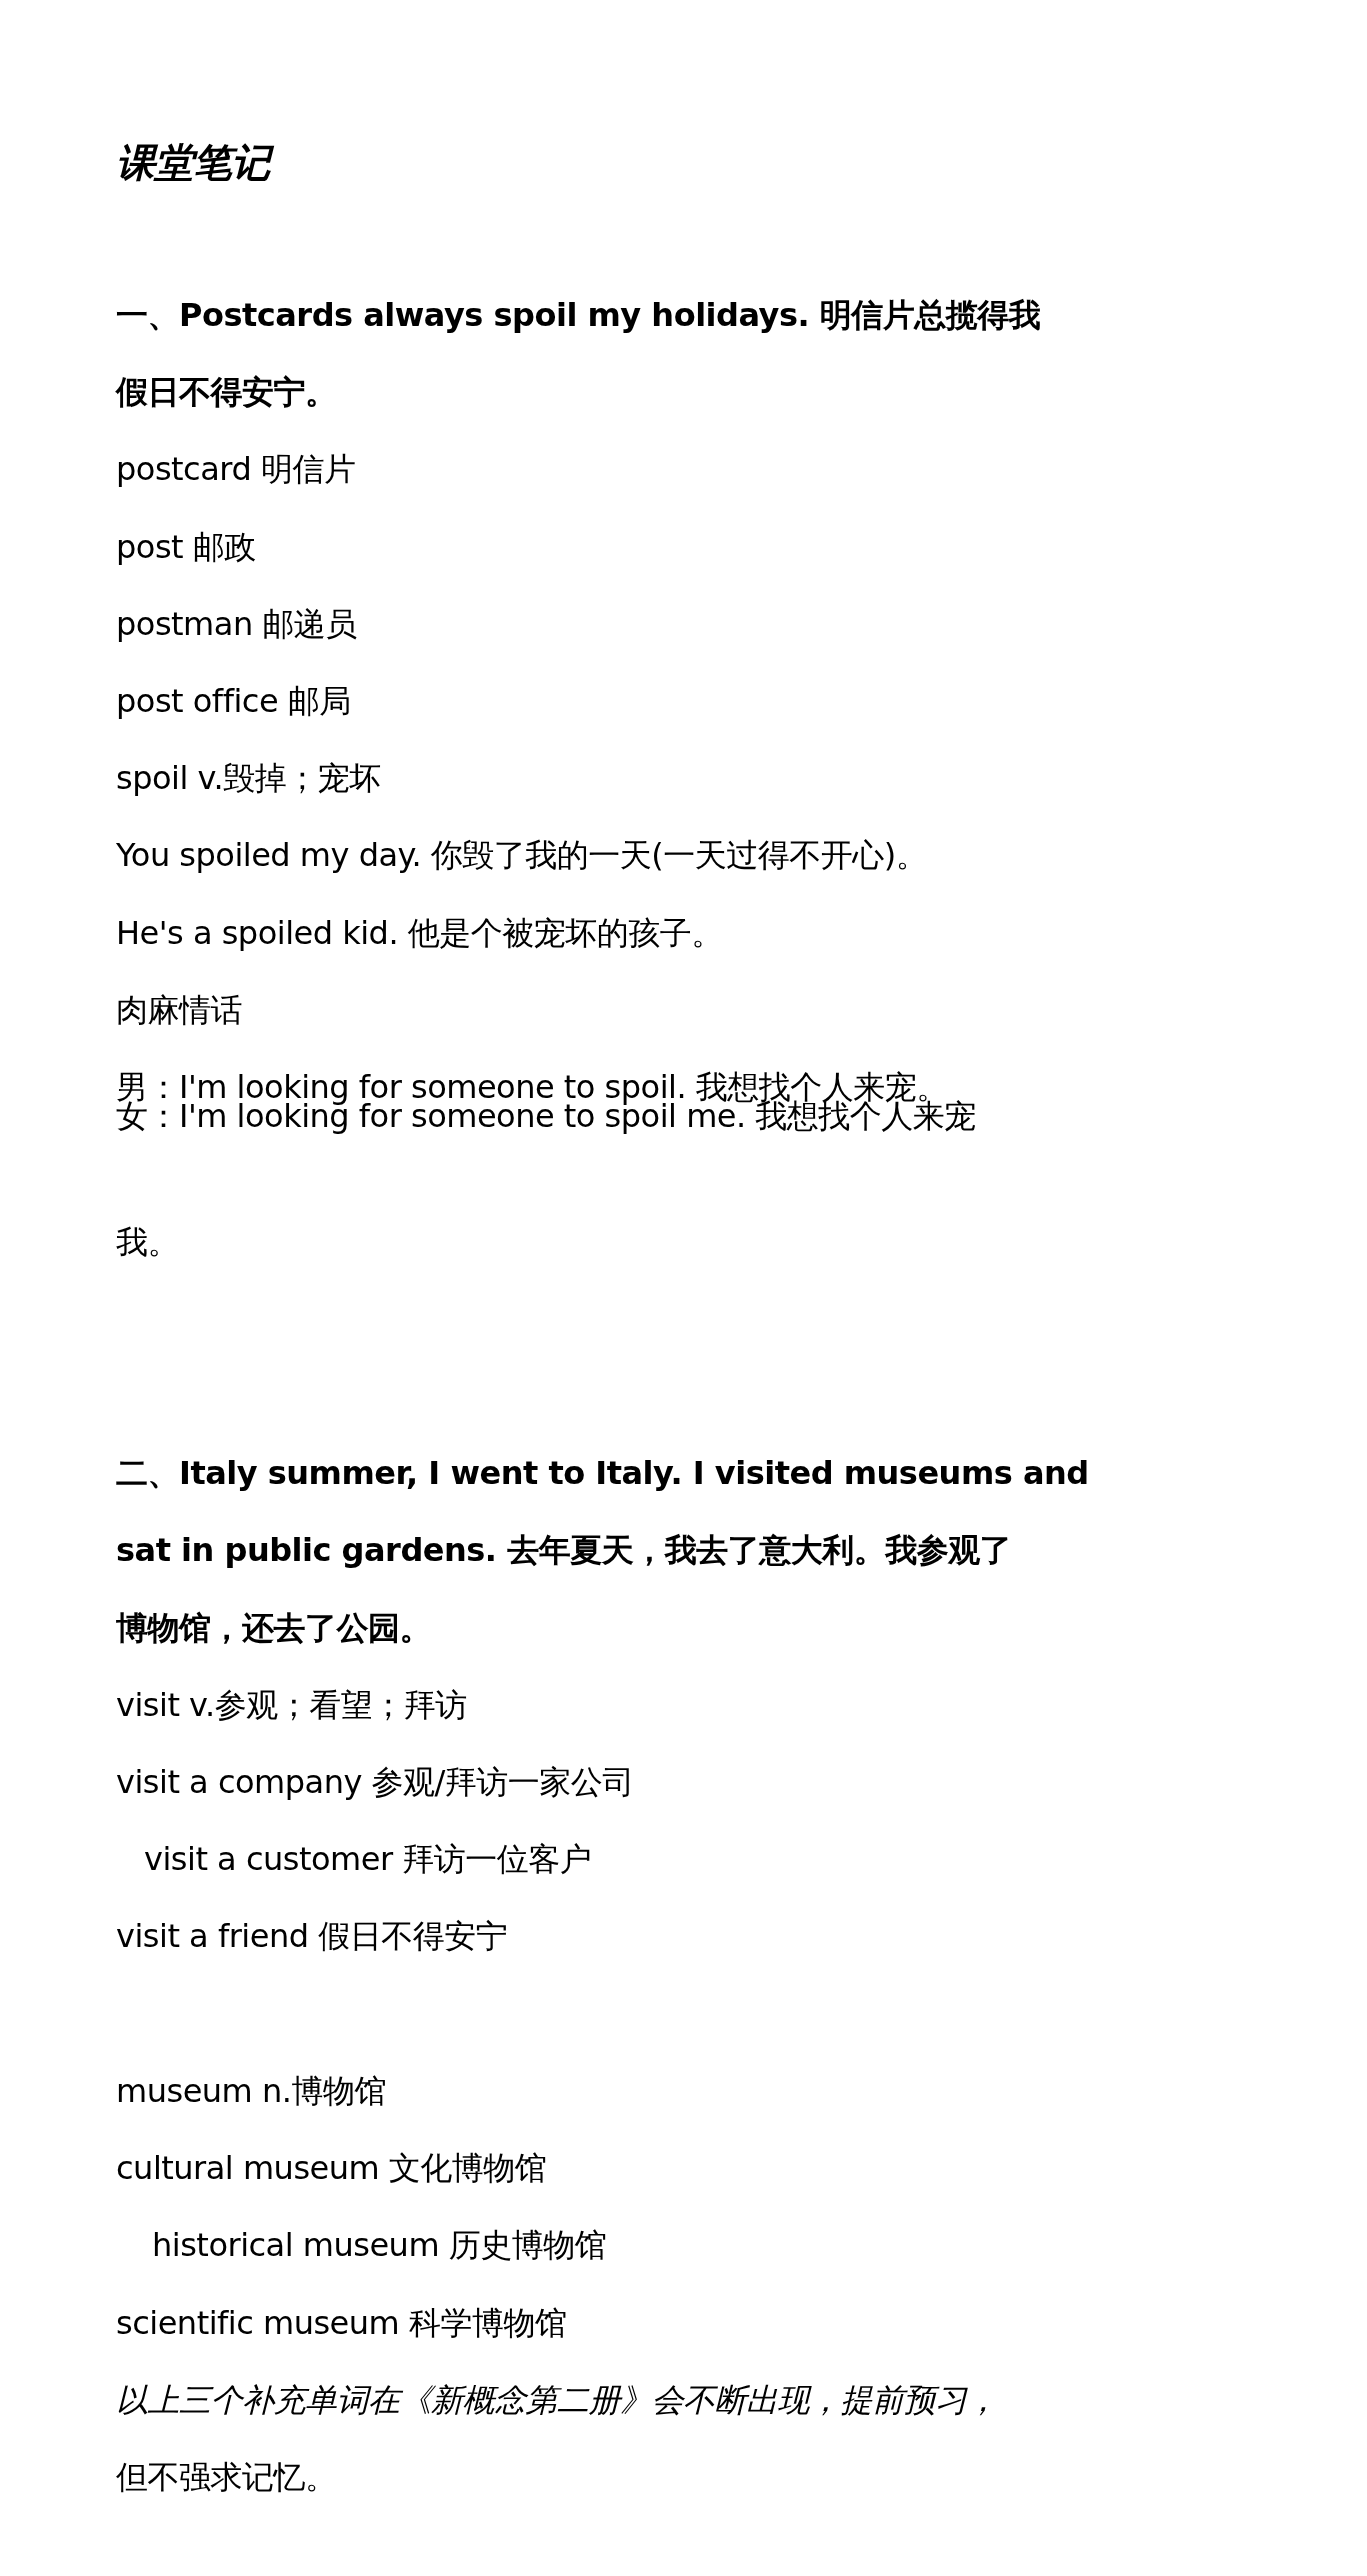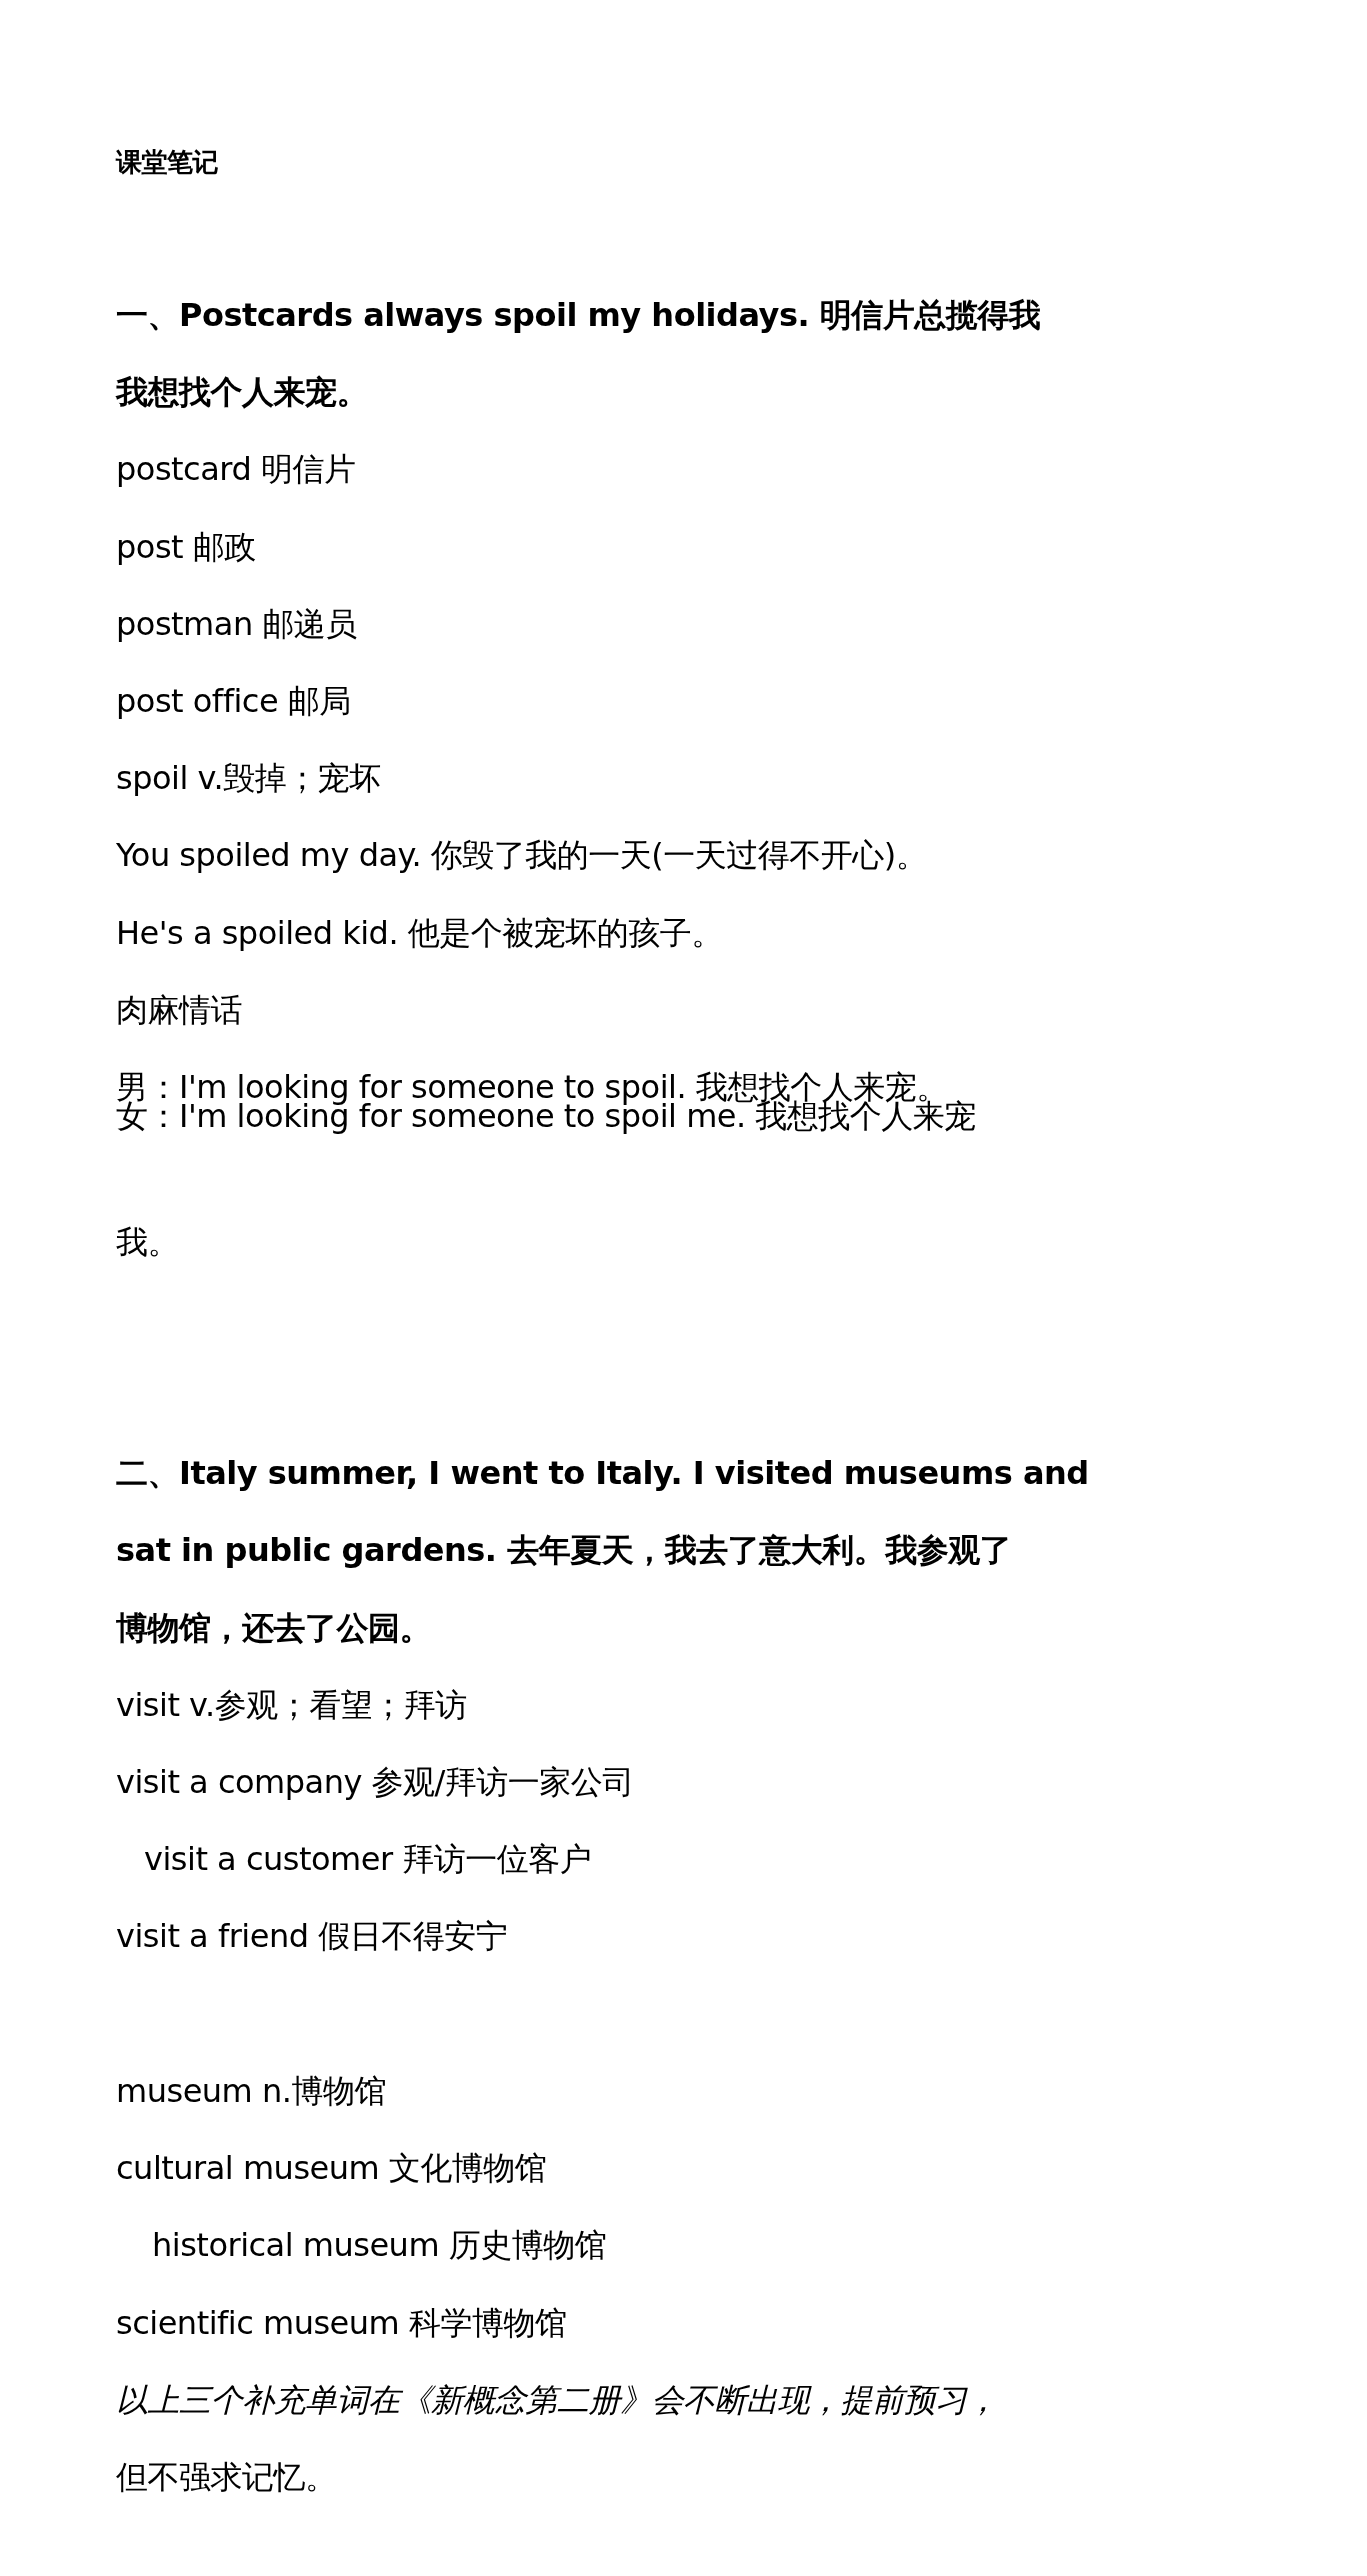--- a/index.html
+++ b/index.html
@@ -27,34 +27,35 @@
       font-size: 32px;
       line-height: 77px;
       height: 77px;
       white-space: nowrap;
       letter-spacing: -0.5px;
     }
     .bold {
       font-weight: bold;
     }
     .title {
-      font-size: 26px;
+      font-size: 39px;
       font-weight: bold;
+      font-style: italic;
     }
   </style>
 </head>
 <body>
 
 <div class="page">
 
   <div class="line title" style="top:124px;">课堂笔记</div>
 
   <div>
     <div class="line bold" style="top:277px;">一、Postcards always spoil my holidays.  明信片总揽得我</div>
-    <div class="line bold" style="top:354px;">我想找个人来宠。</div>
+    <div class="line bold" style="top:354px;">假日不得安宁。</div>
 
     <div class="line" style="top:431px;">postcard  明信片</div>
     <div class="line" style="top:509px;">post  邮政</div>
     <div class="line" style="top:586px;">postman  邮递员</div>
     <div class="line" style="top:663px;">post office  邮局</div>
     <div class="line" style="top:740px;">spoil v.毁掉；宠坏</div>
     <div class="line" style="top:817px;">You spoiled my day.  你毁了我的一天(一天过得不开心)。</div>
     <div class="line" style="top:895px;">He's a spoiled kid.  他是个被宠坏的孩子。</div>
     <div class="line" style="top:972px;">肉麻情话</div>
     <div class="line" style="top:1049px;">男：I'm looking for someone to spoil.  我想找个人来宠。</div>

